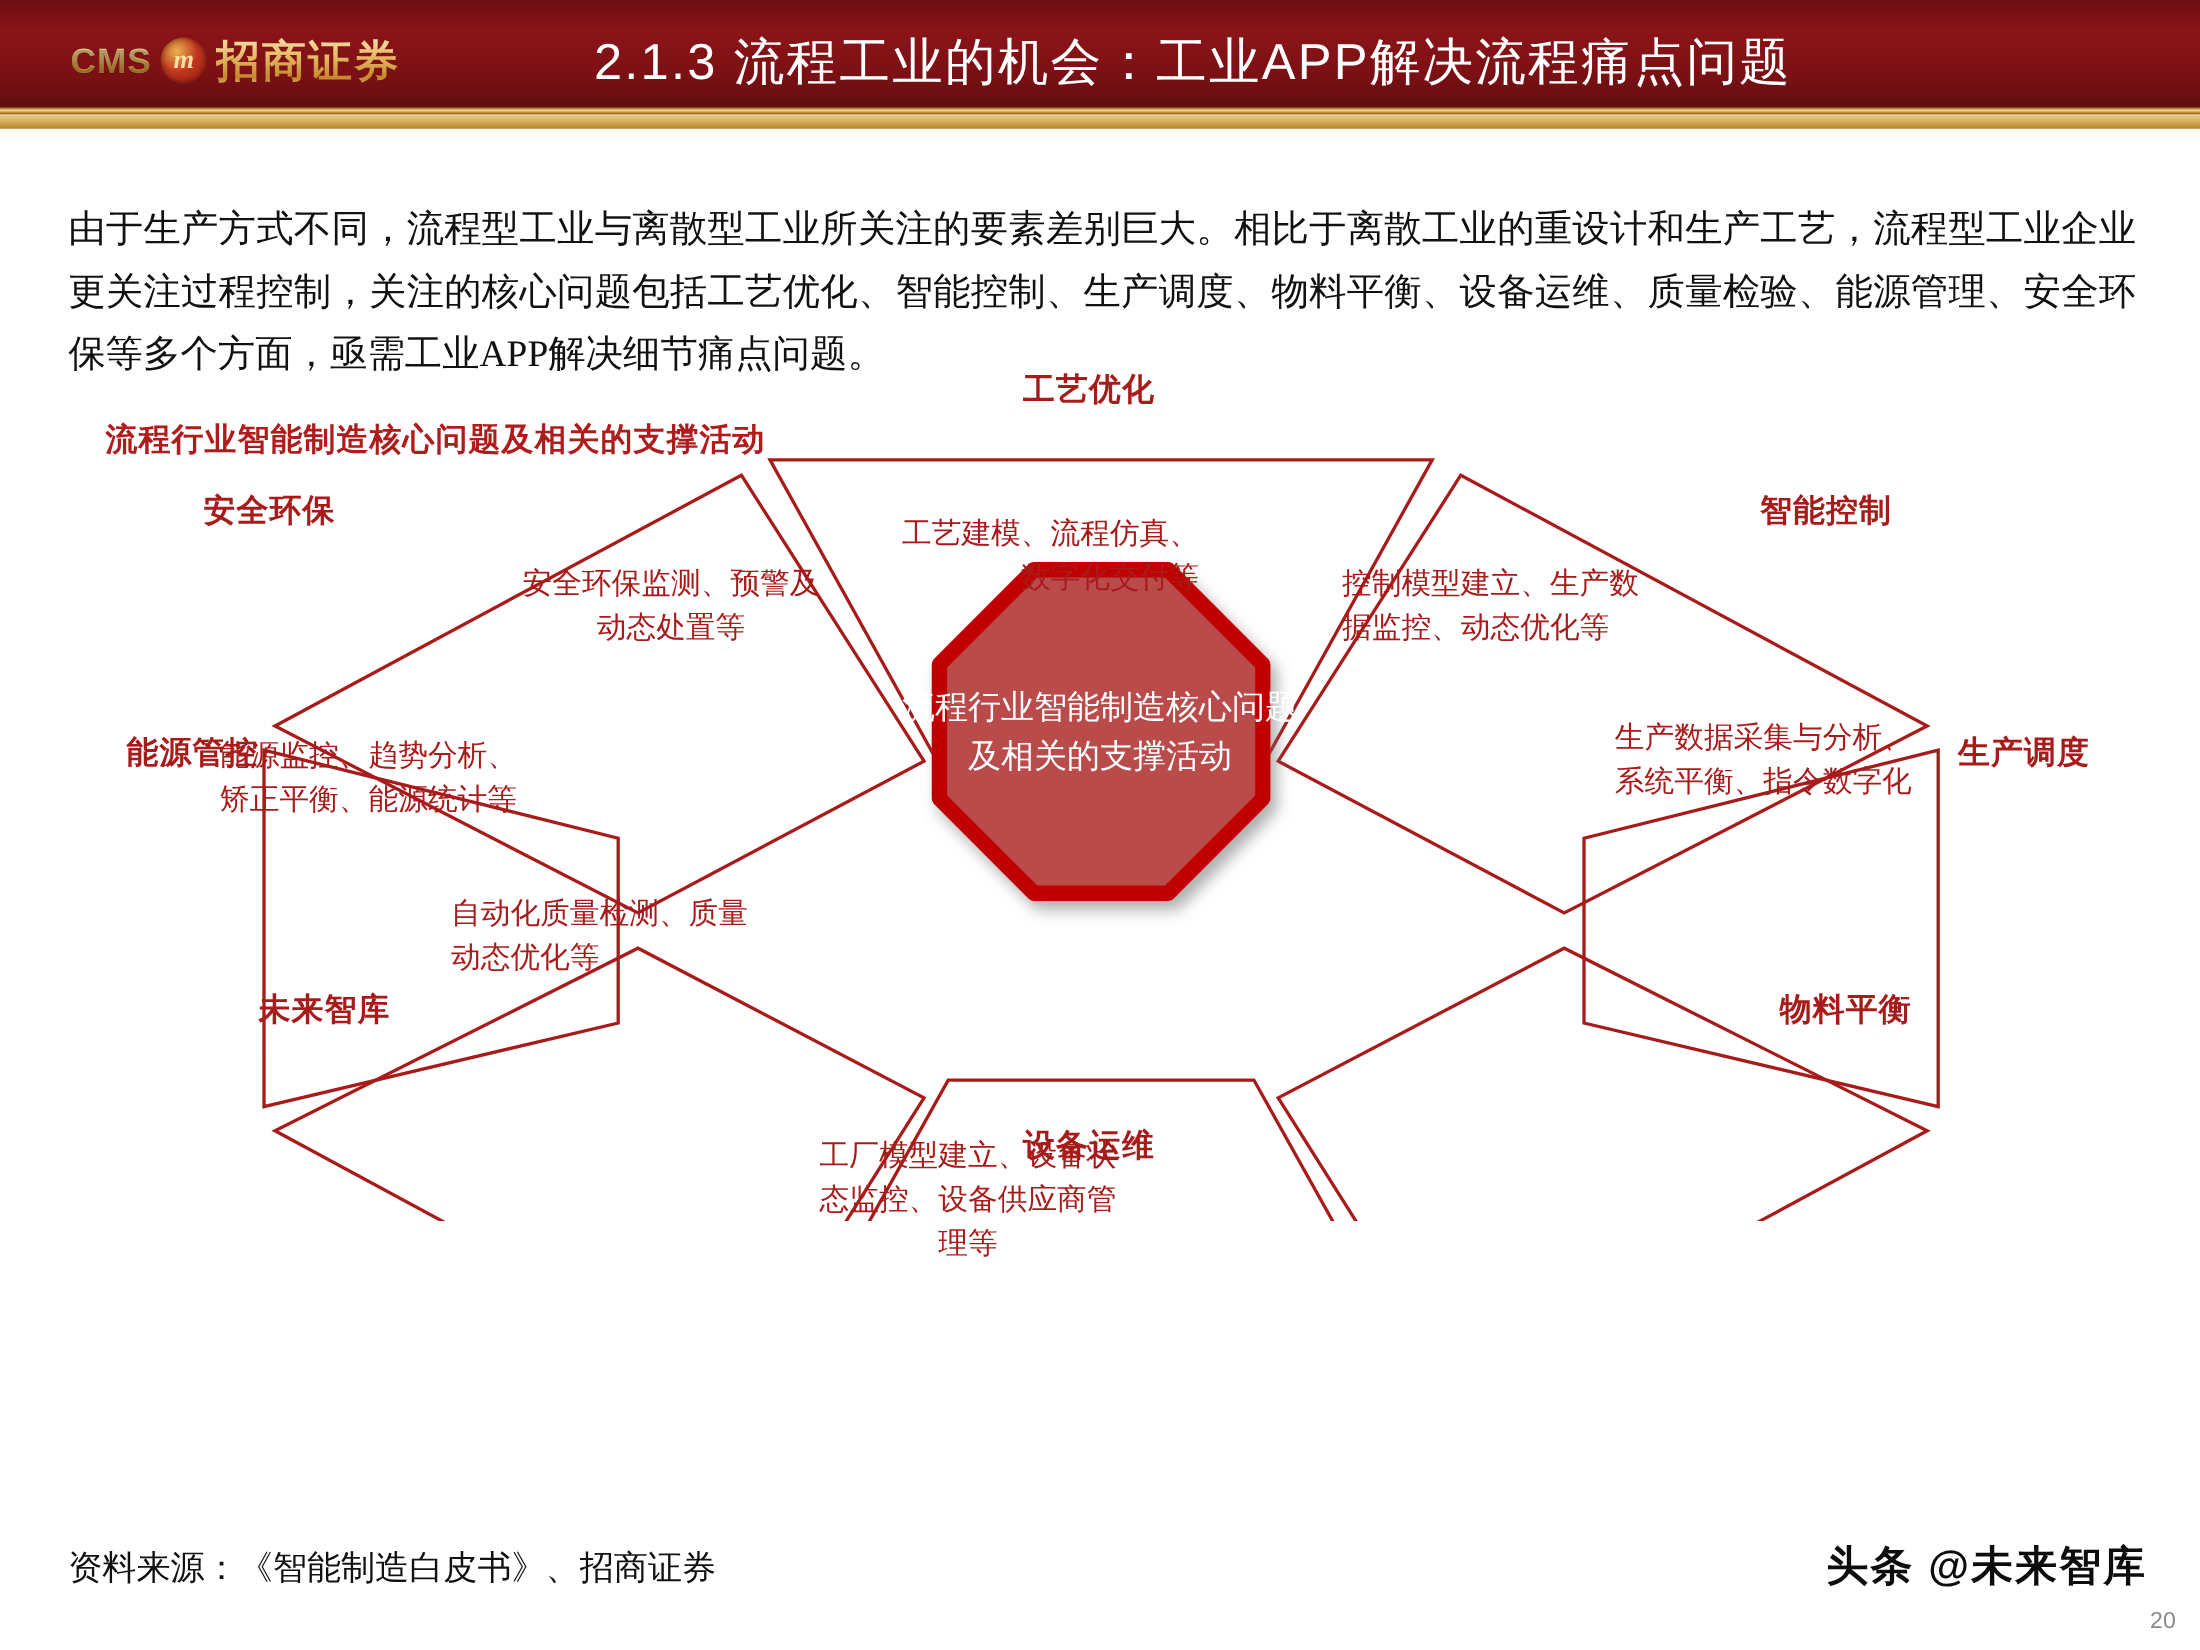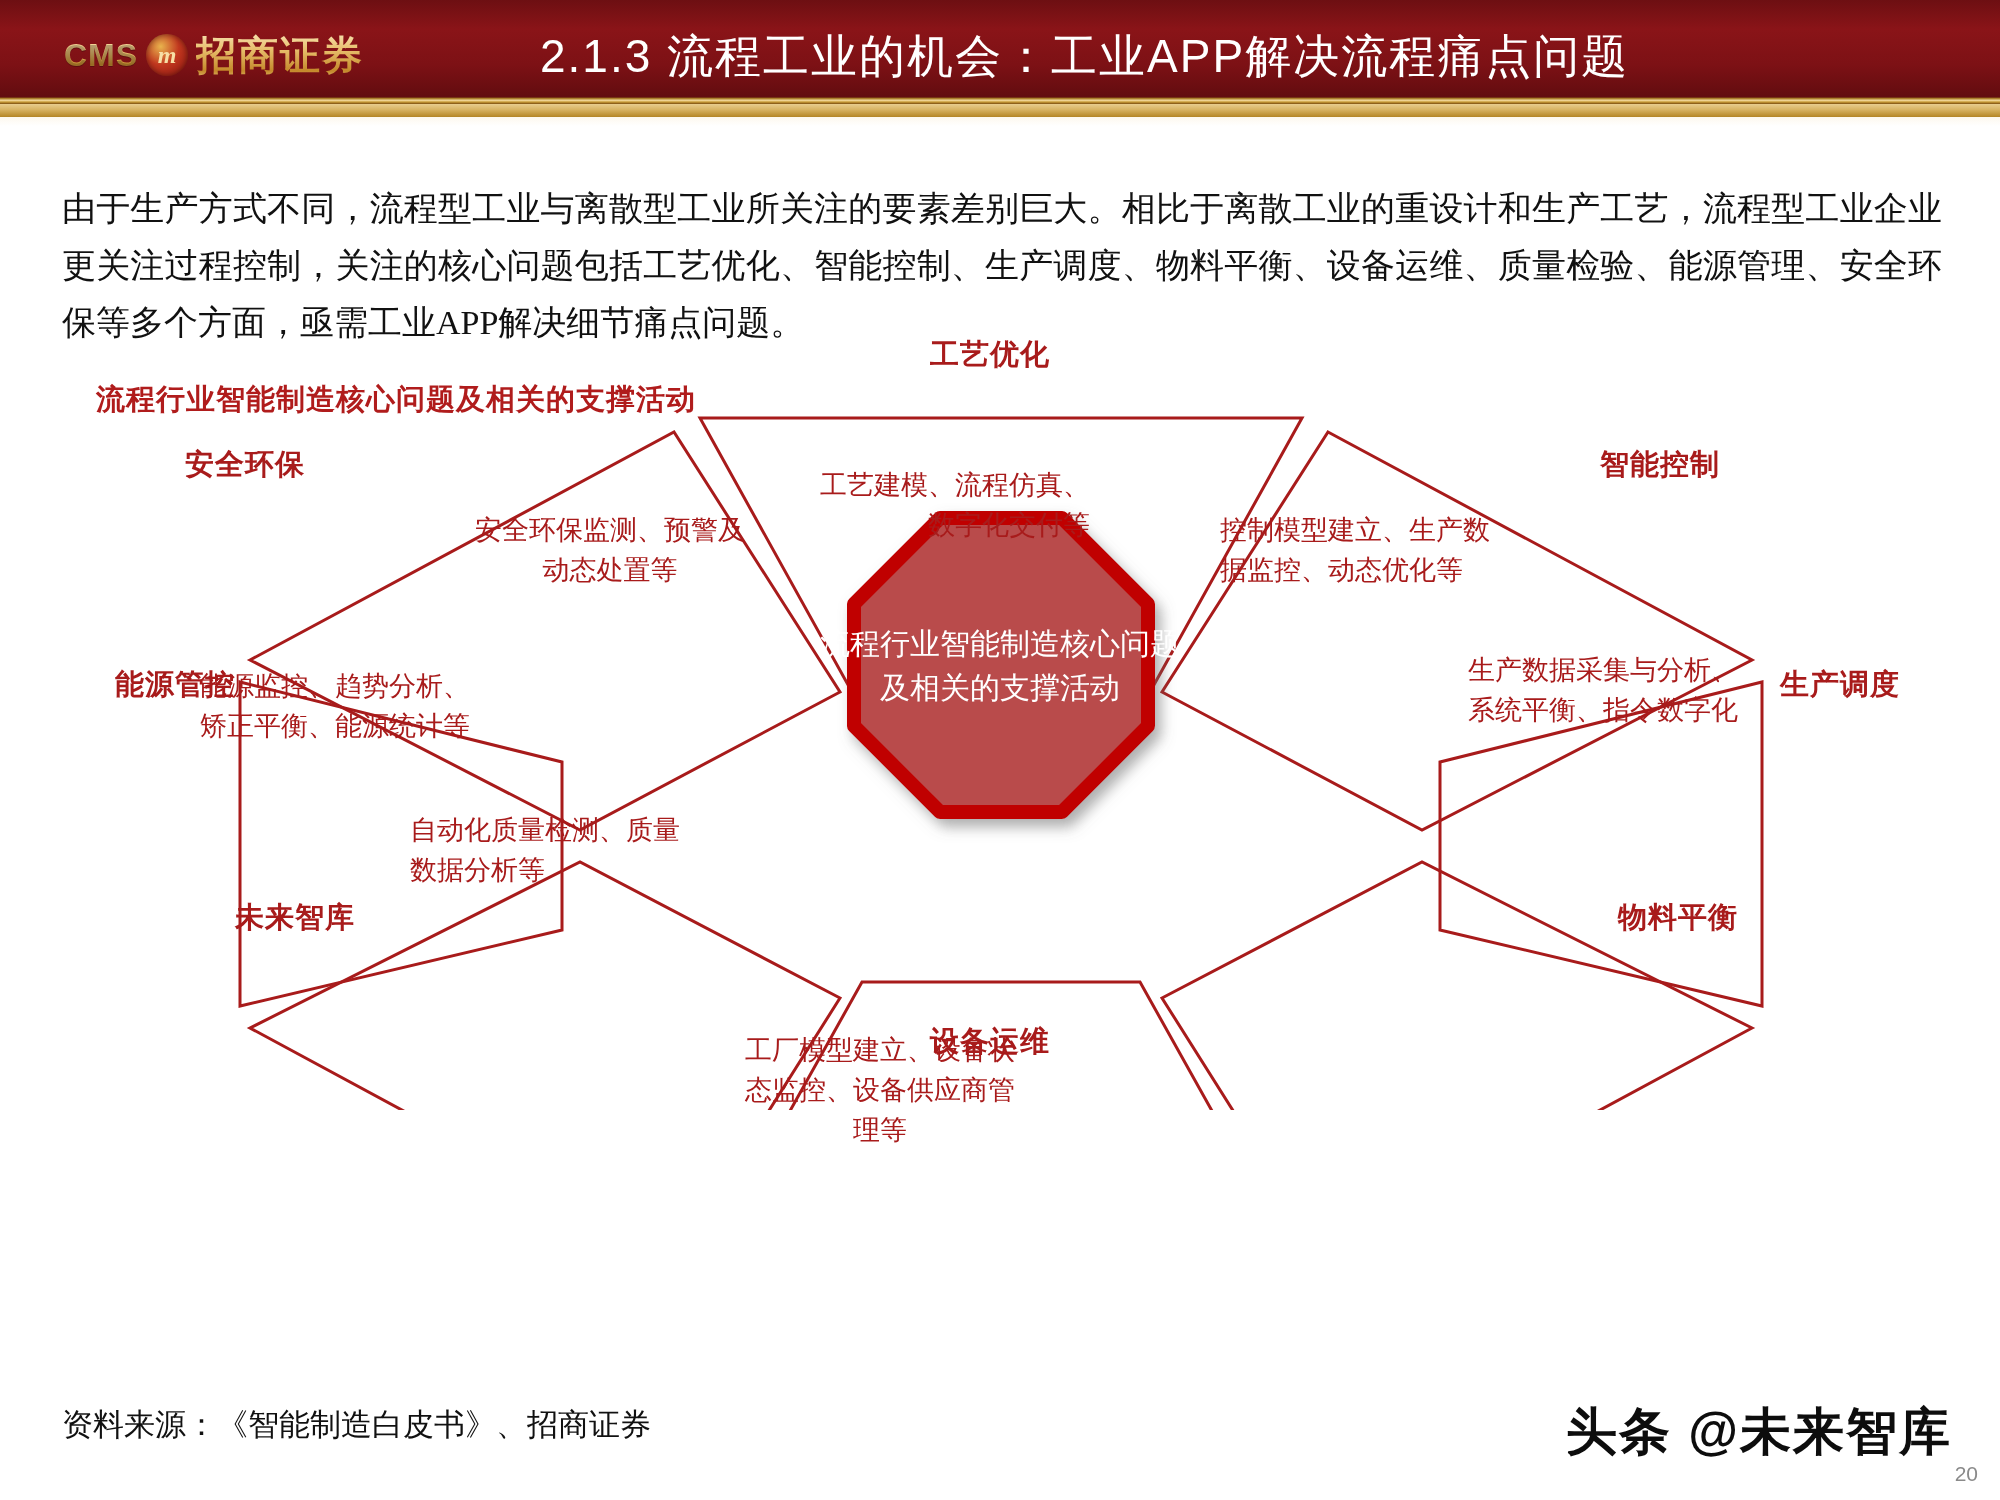--- a/index.html
+++ b/index.html
@@ -113,21 +113,21 @@
 
   
   .source{
     position:absolute;left:62px;top:1404px;
     font-size:31px;color:#111;
     font-family:"Liberation Serif","DejaVu Serif",serif;
   }
   .watermark{
     position:absolute;right:48px;top:1398px;
     font-family:"Liberation Sans","DejaVu Sans",sans-serif;
-    font-size:51px;font-weight:bold;color:#0d0d0d;letter-spacing:2px;
+    font-size:38px;font-weight:bold;color:#0d0d0d;letter-spacing:2px;
     white-space:nowrap;
   }
   .page-number{
     position:absolute;right:22px;top:1462px;
     font-family:"Liberation Sans","DejaVu Sans",sans-serif;
     font-size:21px;color:#8a8a8a;
   }
 </style>
 </head>
 <body>
@@ -185,21 +185,21 @@
   <div class="petal-text" style="left: 530px; top: 55px; width: 420px; white-space: pre-line; text-align: right;">工艺建模、流程仿真、
 数字化交付等</div>
   <div class="petal-text" style="left: 1080px; top: 100px; width: 390px; text-align: left; white-space: pre-line;">控制模型建立、生产数
 据监控、动态优化等</div>
   <div class="petal-text" style="left: 1328px; top: 240px; width: 420px; text-align: left; white-space: pre-line;">生产数据采集与分析、
 系统平衡、指令数字化</div>
   <div class="petal-text" style="left: 530px; top: 620px; width: 420px; white-space: pre-line;">工厂模型建立、设备状
 态监控、设备供应商管
 理等</div>
   <div class="petal-text" style="left: 270px; top: 400px; width: 400px; text-align: left; white-space: pre-line;">自动化质量检测、质量
-数据分析等</div>
+动态优化等</div>
   <div class="petal-text" style="left: -15px; top: 256px; width: 420px; text-align: center; white-space: pre-line;">能源监控、趋势分析、
 矫正平衡、能源统计等</div>
   <div class="petal-text" style="left: 270px; top: 100px; width: 400px; text-align: center; white-space: pre-line;">安全环保监测、预警及
 动态处置等</div>
 
   <div class="axis-label" style="left:790px;top:-75px;">工艺优化</div>
   <div class="axis-label" style="left:1460px;top:35px;">智能控制</div>
   <div class="axis-label" style="left:1640px;top:255px;">生产调度</div>
   <div class="axis-label" style="left:1478px;top:488px;">物料平衡</div>
   <div class="axis-label" style="left:790px;top:612px;">设备运维</div>

